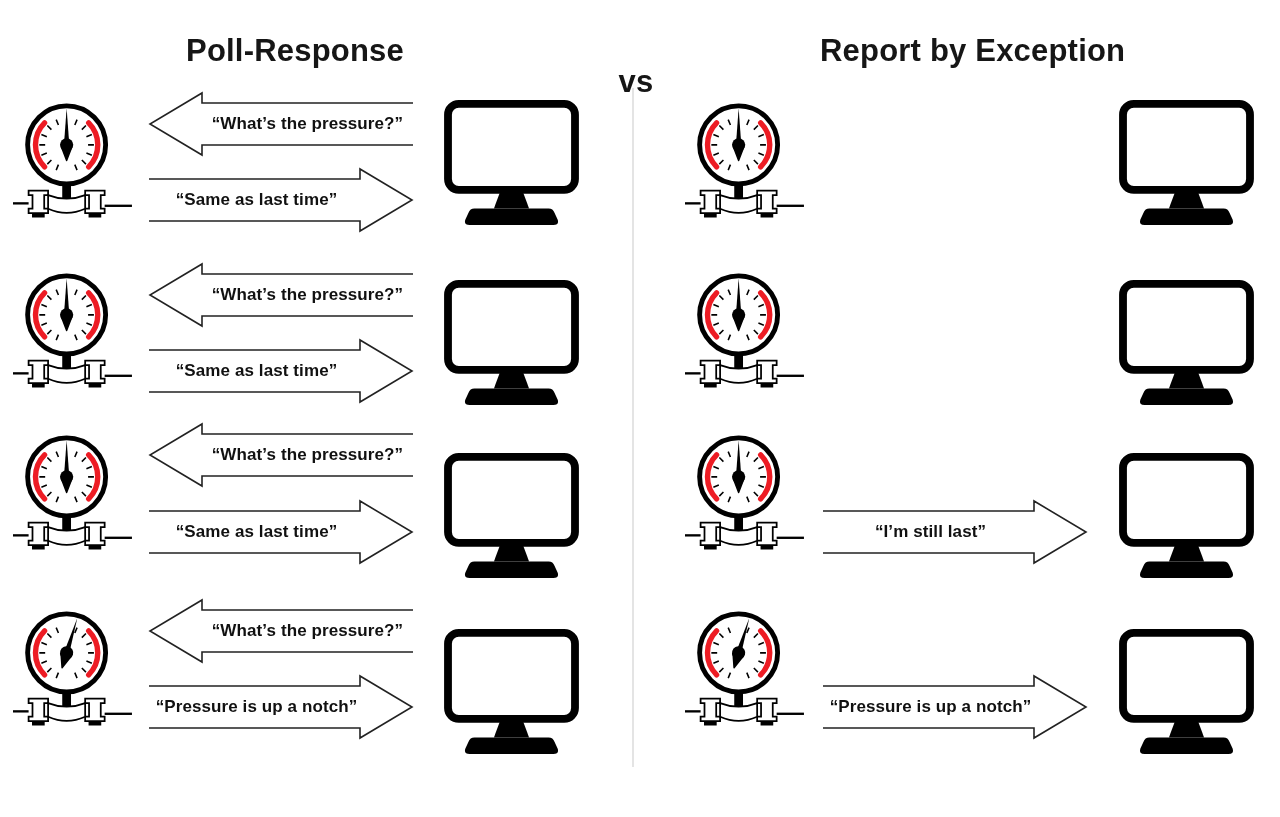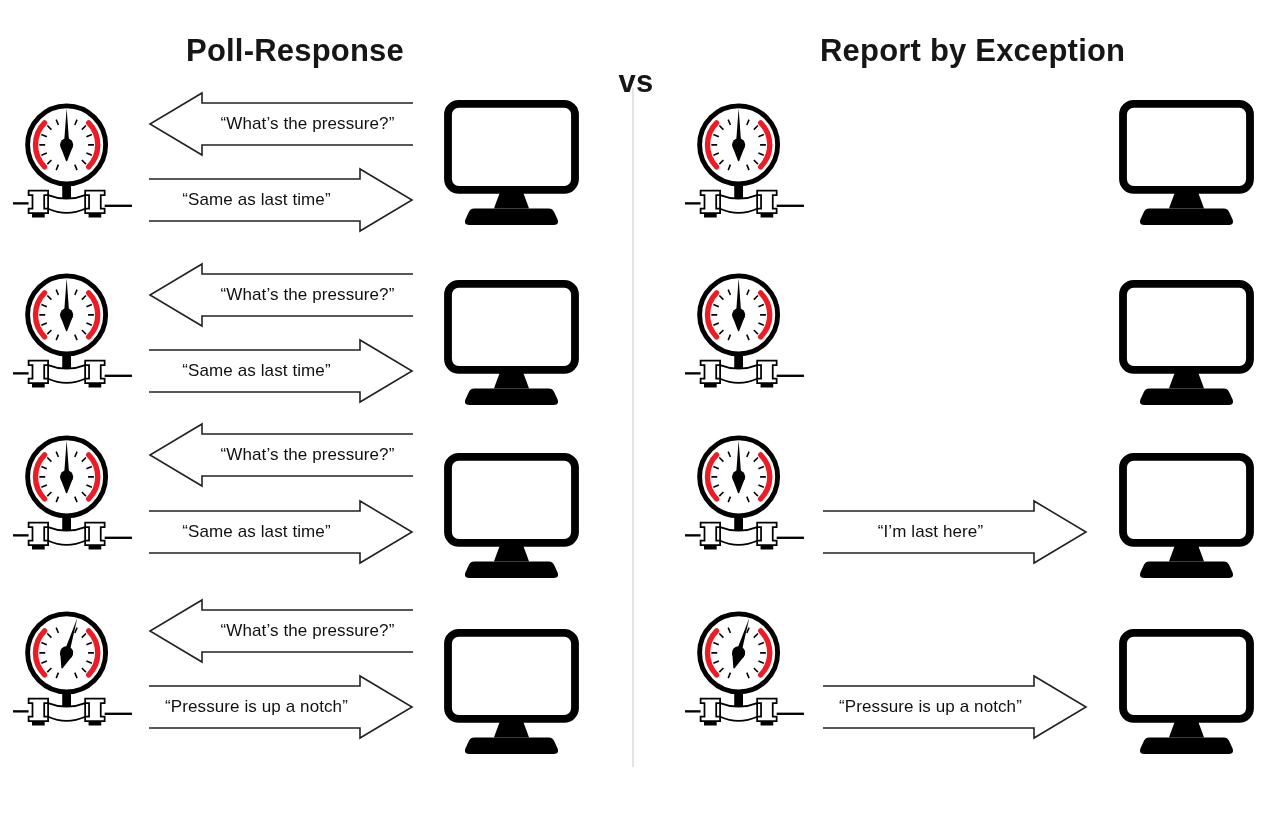--- a/index.html
+++ b/index.html
@@ -47,21 +47,21 @@
     width: 100%; height: 100%;
     overflow: visible;
   }
   .arrow-label {
     position: absolute;
     top: 0;
     height: 66px;
     line-height: 66px;
     text-align: center;
     font-size: 17px;
-    font-weight: 400;
+    font-weight: 700;
     color: #111111;
     letter-spacing: 0.1px;
     white-space: nowrap;
   }
   .arrow.left  .arrow-label { left: 56px; right: 3px;  }
   .arrow.right .arrow-label { left: 3px;  right: 52px; }
 </style>
 </head>
 <body>
 
@@ -235,21 +235,21 @@
       <use href="#g-monitor"></use>
     </svg>
   <svg class="monitor" viewBox="0 0 140 130" style="left:1118px; top:628px;">
       <use href="#g-monitor"></use>
     </svg>
 
   <div class="arrow right" style="left:822px; top:499px;">
     <svg viewBox="0 0 266 66">
         <use href="#ar-right"></use>
       </svg>
-    <span class="arrow-label">“I’m last here”</span>
+    <span class="arrow-label">“I’m still last”</span>
   </div>
 
   <div class="arrow right" style="left:822px; top:674px;">
     <svg viewBox="0 0 266 66">
         <use href="#ar-right"></use>
       </svg>
     <span class="arrow-label">“Pressure is up a notch”</span>
   </div>
 
 </div>

